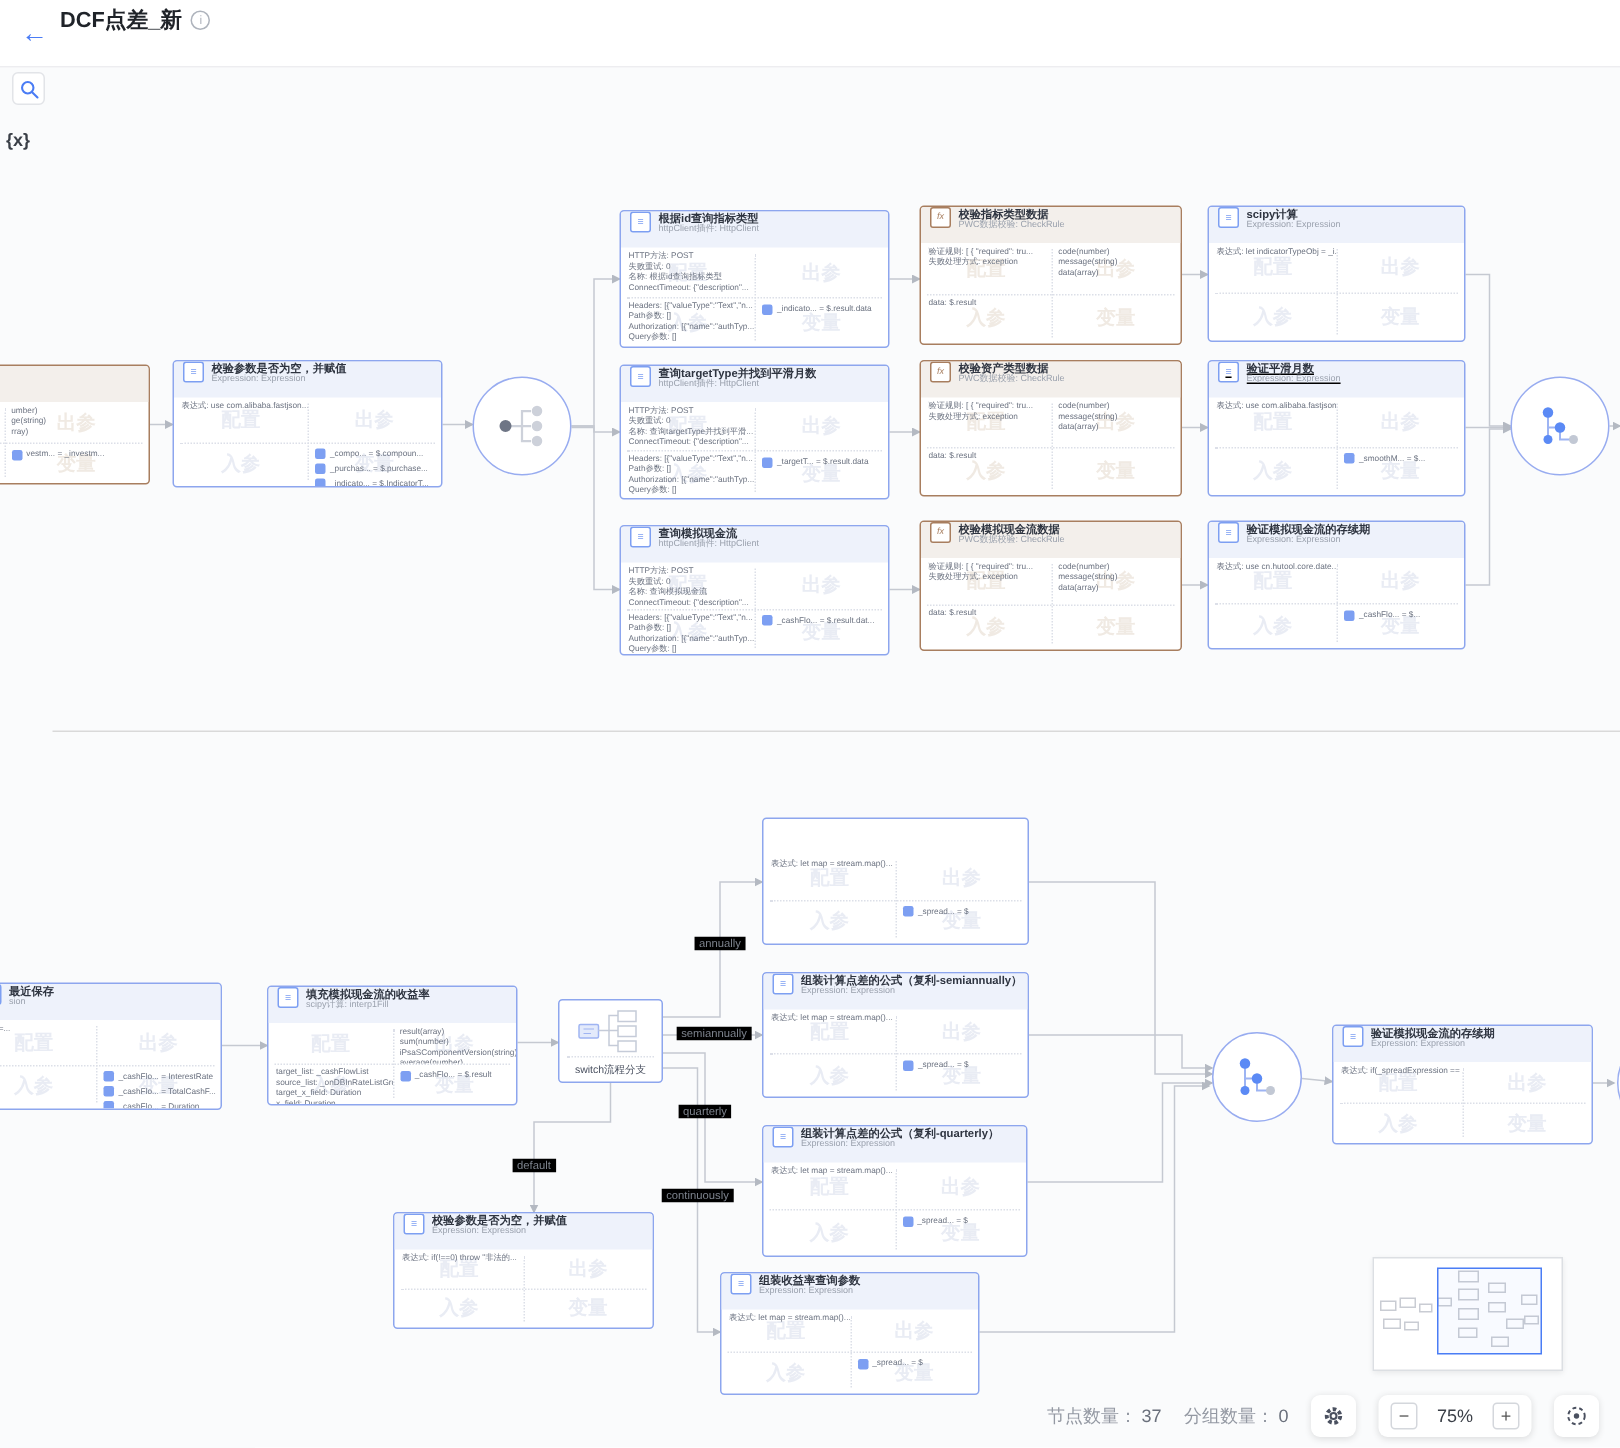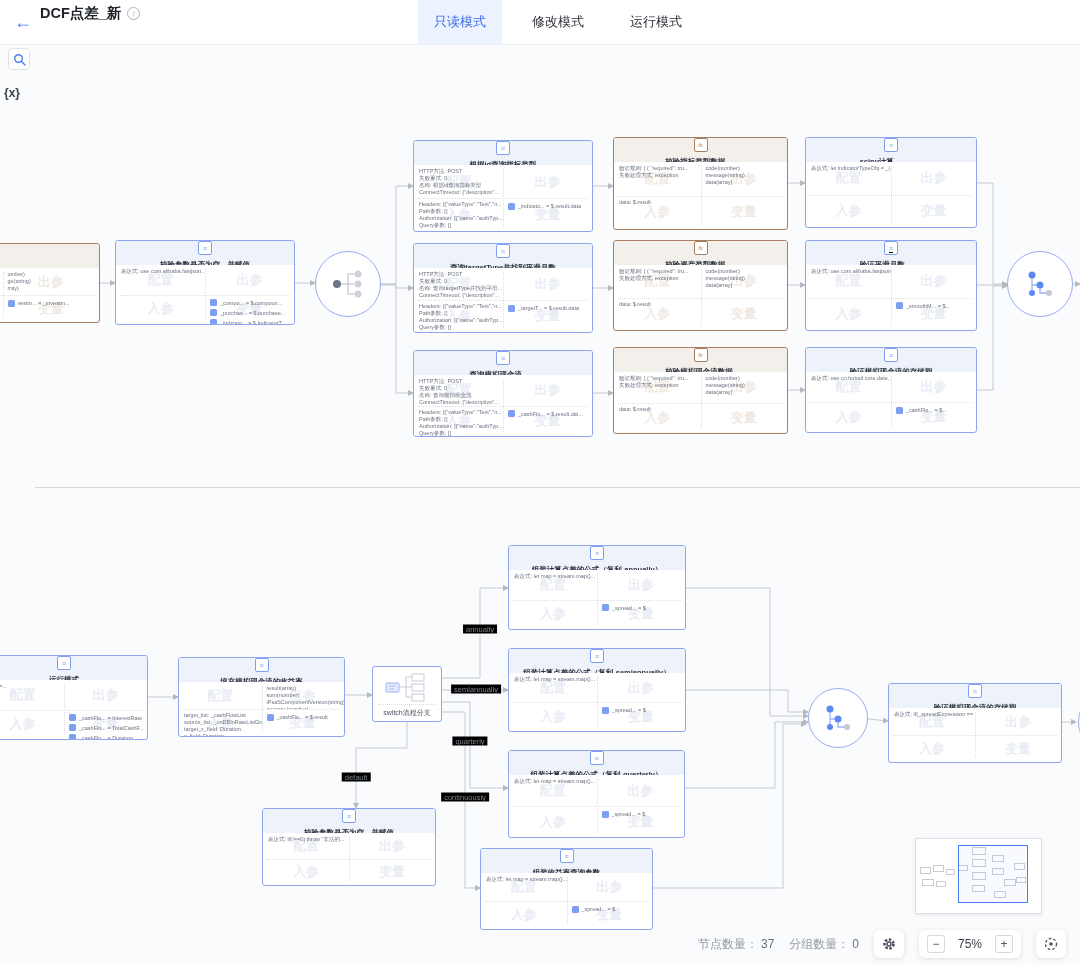--- a/index.html
+++ b/index.html
@@ -24,21 +24,21 @@
   .canvas-bg{position:absolute;left:0;top:44px;right:0;bottom:0;background:#fafbfc;z-index:0;}
   .search-btn{position:absolute;left:8px;top:48px;width:22px;height:22px;background:#fff;border:1px solid #e2e4e8;border-radius:4px;z-index:4;display:flex;align-items:center;justify-content:center;padding:0;cursor:pointer;}
   .var-badge{position:absolute;left:4px;top:86px;font-size:12px;font-weight:bold;color:#3a3f47;z-index:4;}
   .divider-line{position:absolute;left:35px;right:0;top:487px;border-top:1px solid #d9d9d9;z-index:1;}
   #edge-svg{position:absolute;left:0;top:0;z-index:2;}
   .edge-label{position:absolute;transform:translate(-50%,-50%);font-size:7.5px;color:#7d838d;background:#000000;padding:0 3px;z-index:2;white-space:nowrap;}
 
   
   .flow-node{position:absolute;background:#fff;border:1px solid #8da6ee;border-radius:3px;box-sizing:border-box;overflow:hidden;z-index:3;}
   .flow-node.brown{border-color:#a87e5f;}
-  .fn-head{height:24px;display:flex;align-items:center;gap:5px;padding:0 6px;background:#eef2fb;flex-direction:column;}
+  .fn-head{height:24px;display:flex;gap:5px;padding:0 6px;background:#eef2fb;}
   .brown .fn-head{background:#f3efeb;}
   .fn-icon{width:12px;height:12px;border:1px solid #7d9ff2;border-radius:2px;flex:none;display:flex;align-items:center;justify-content:center;font-size:7px;color:#7d9ff2;background:#fff;}
   .brown .fn-icon{border-color:#a87e5f;color:#a87e5f;font-style:italic;font-size:6px;}
   .fn-titles{overflow:hidden;}
   .fn-title{font-size:7.5px;font-weight:bold;color:#2e3440;line-height:9px;white-space:nowrap;}
   .fn-sub{font-size:6px;color:#9aa1ad;line-height:7px;white-space:nowrap;}
   .fn-body{position:absolute;top:24px;left:0;right:0;bottom:0;}
   .vdiv{position:absolute;left:50%;top:4px;bottom:4px;border-left:1px dotted #dcdfe8;}
   .hdiv{position:absolute;top:50%;left:4px;right:4px;border-top:1px dotted #dcdfe8;}
   .wm{position:absolute;font-size:13px;font-weight:bold;color:#e9ecf4;transform:translate(-50%,-50%);pointer-events:none;white-space:nowrap;}
@@ -451,21 +451,21 @@
               <span class="out-ic"></span>
               <span class="out-tx">_cashFlo...  =  $...</span>
             </div>
           </div>
         </div>
       </div>
       <div class="flow-node blue" style="left: -20px; top: 655px; width: 168px; height: 85px;">
         <div class="fn-head">
           <span class="fn-icon">≡</span>
           <div class="fn-titles">
-            <div class="fn-title">运行模式</div>
+            <div class="fn-title">最近保存</div>
             <div class="fn-sub">sion</div>
           </div>
         </div>
         <div class="fn-body">
           <div class="vdiv"></div>
           <div class="hdiv"></div>
           <span class="wm" style="left: 25%; top: 25%;">配置</span>
           <span class="wm" style="left: 75%; top: 25%;">出参</span>
           <span class="wm" style="left: 25%; top: 75%;">入参</span>
           <span class="wm" style="left: 75%; top: 75%;">变量</span>
@@ -520,27 +520,20 @@
           </div>
           <div class="q rb">
             <div class="out-row">
               <span class="out-ic"></span>
               <span class="out-tx">_cashFlo...  =  $.result</span>
             </div>
           </div>
         </div>
       </div>
       <div class="flow-node blue" style="left: 508px; top: 545px; width: 178px; height: 85px;">
-        <div class="fn-head">
-          <span class="fn-icon">≡</span>
-          <div class="fn-titles">
-            <div class="fn-title">组装计算点差的公式（复利-annually）</div>
-            <div class="fn-sub">Expression: Expression</div>
-          </div>
-        </div>
         <div class="fn-body">
           <div class="vdiv"></div>
           <div class="hdiv"></div>
           <span class="wm" style="left: 25%; top: 25%;">配置</span>
           <span class="wm" style="left: 75%; top: 25%;">出参</span>
           <span class="wm" style="left: 25%; top: 75%;">入参</span>
           <span class="wm" style="left: 75%; top: 75%;">变量</span>
           <div class="q lt">
             <div class="cfg-line">表达式: let map = stream.map()...</div>
           </div>
@@ -731,25 +724,20 @@
     </div>
 
   <header class="topbar">
     <button class="back-btn">←</button>
     <div class="tb-block">
       <div class="tb-title-row">
         <span class="tb-title">DCF点差_新</span>
         <span class="info-ic">i</span>
       </div>
     </div>
-    <nav class="tabs">
-      <div class="tab active">只读模式</div>
-      <div class="tab">修改模式</div>
-      <div class="tab">运行模式</div>
-    </nav>
   </header>
 
   <button class="search-btn">
     <svg width="13" height="13">
         <circle cx="5.5" cy="5.5" r="3.8" fill="none" stroke="#4a7cf5" stroke-width="1.4"></circle>
         <line x1="8.6" y1="8.6" x2="12" y2="12" stroke="#4a7cf5" stroke-width="1.4" stroke-linecap="round"></line>
       </svg>
   </button>
   <div class="var-badge">{x}</div>
 

